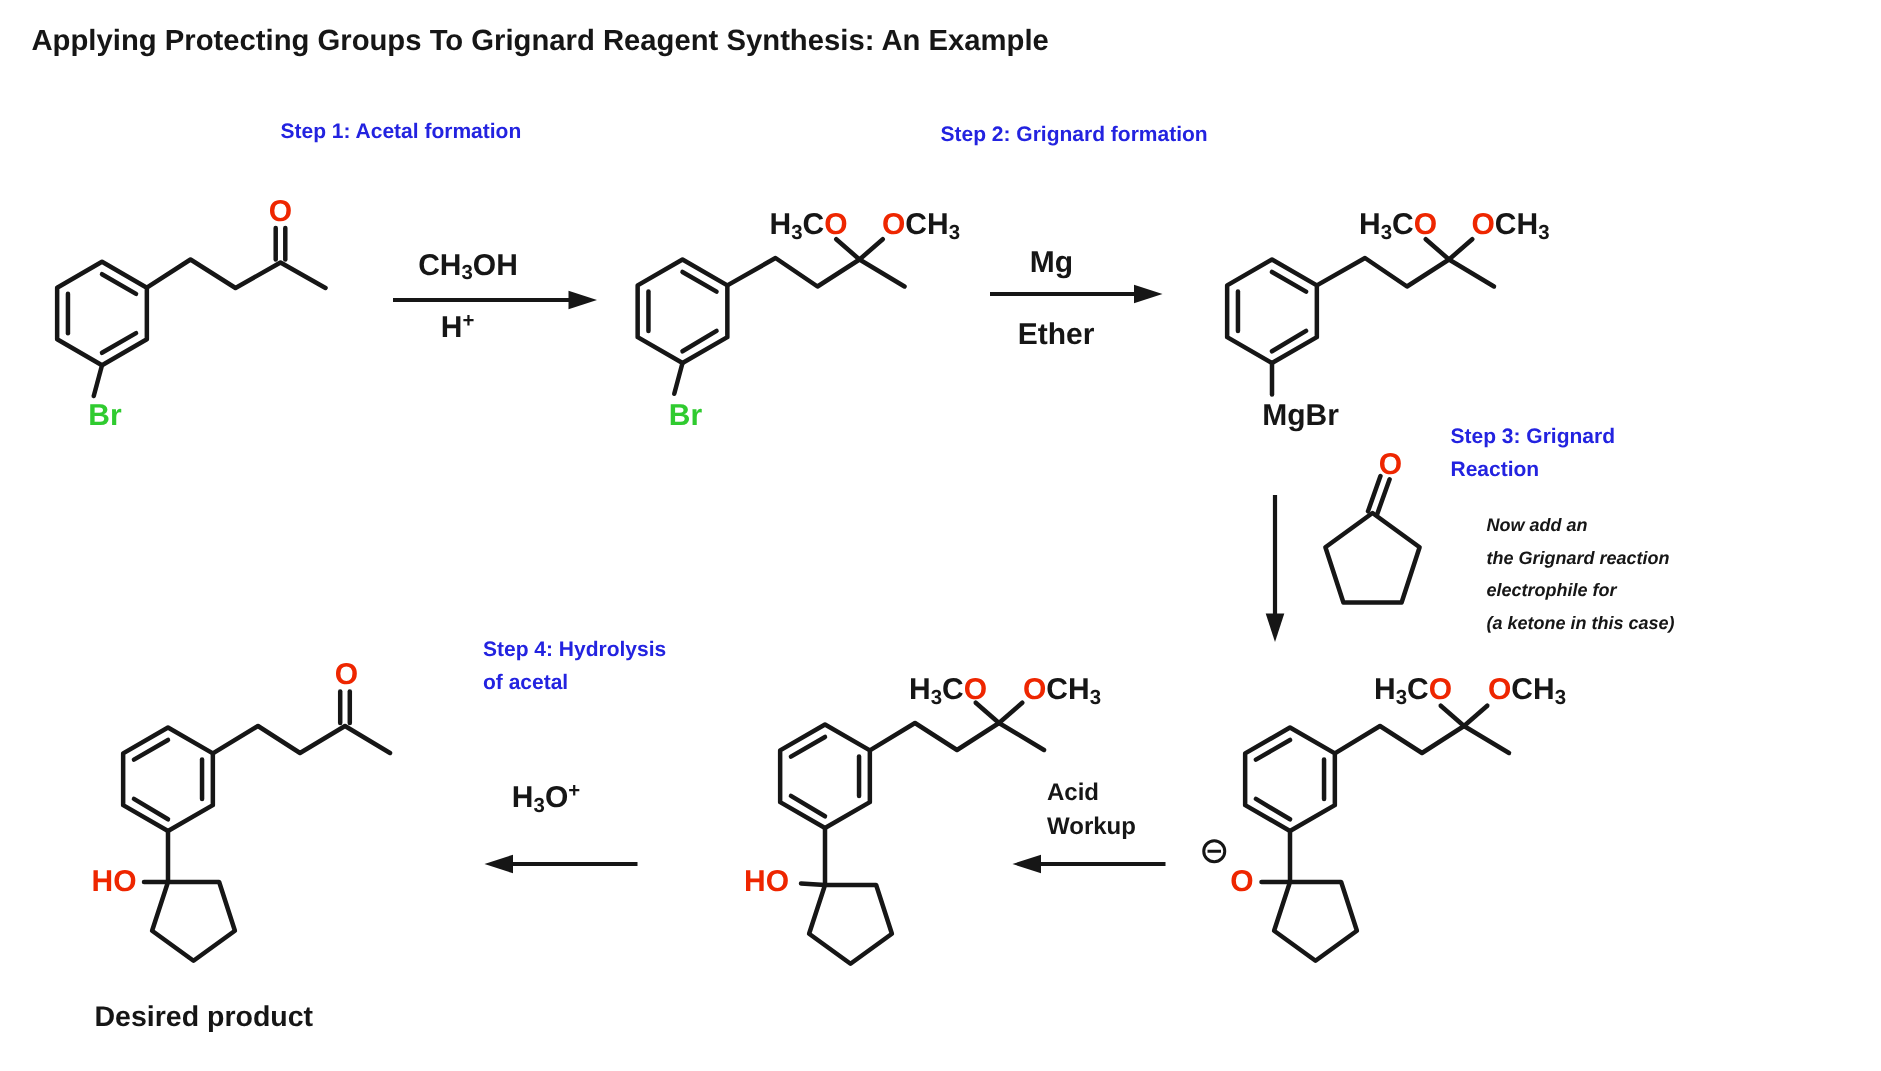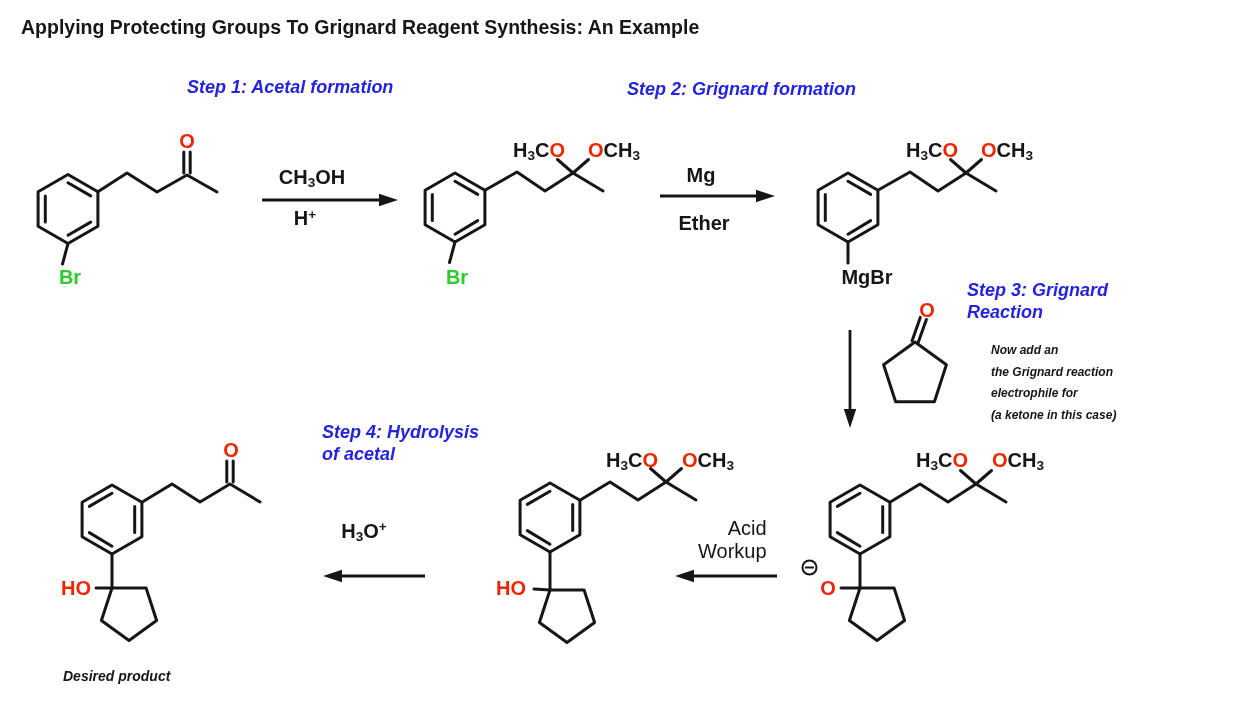--- a/index.html
+++ b/index.html
@@ -20,24 +20,24 @@
     font-weight:bold; font-size:20px; line-height:1; color:var(--ink);
   }
   .lbl.anchor-left{transform:translate(0,-50%);text-align:right;}
   .lbl.anchor-right{transform:translate(-100%,-50%);}
   .red{color:var(--red);}
   .green{color:var(--green);}
   .sub{font-size:68%;vertical-align:-0.22em;}
   .sup{font-size:68%;vertical-align:0.5em;}
   .txt{position:absolute;white-space:nowrap;}
   .title{font-weight:bold;font-size:19.5px;}
-  .stepLabel{font-weight:bold;font-style:italic;font-size:18px;color:var(--blue);line-height:22px;}
+  .stepLabel{font-weight:bold;font-size:14px;color:var(--blue);line-height:22px;}
   .note{font-weight:bold;font-style:italic;font-size:12px;line-height:21.6px;color:var(--ink);}
-  .caption{font-weight:bold;font-style:italic;font-size:14px;color:var(--ink);}
-  .reagent{font-weight:normal;font-size:20px;line-height:23px;color:var(--ink);text-align:right;}
+  .caption{font-weight:bold;font-size:19px;color:var(--ink);}
+  .reagent{font-weight:bold;font-size:16px;line-height:23px;color:var(--ink);}
 </style>
 </head>
 <body>
 
 <div id="page">
 
   <svg id="scheme-svg" width="1254" height="714" viewBox="0 0 1254 714">
 
     <g>
       <path class="bond" d="M68 174.5 L97.9 191.8 L97.9 226.2 L68 243.5 L38.1 226.2 L38.1 191.8 Z"></path>

